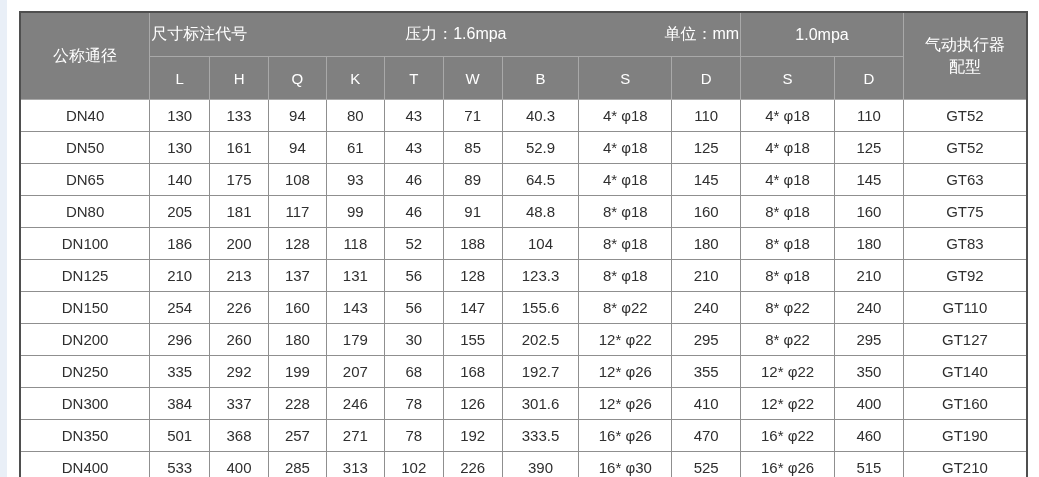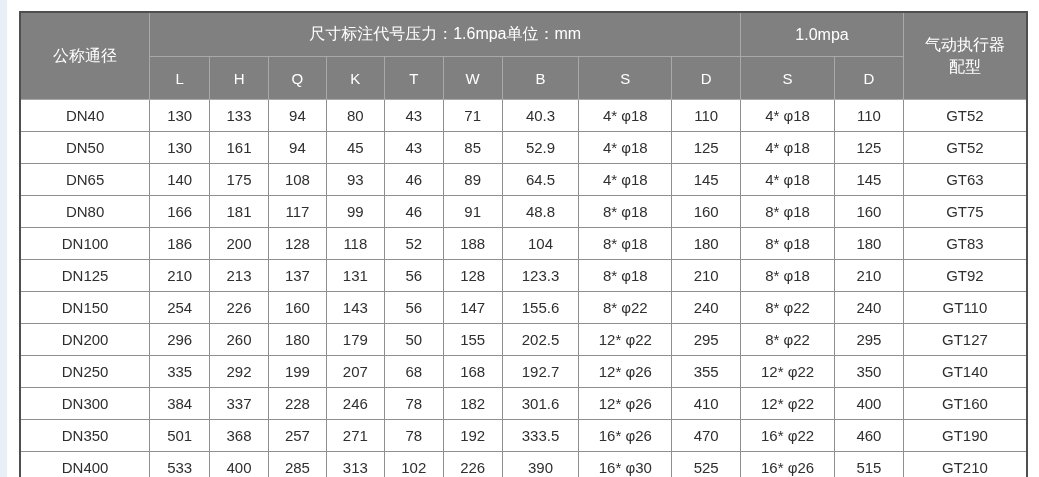--- a/index.html
+++ b/index.html
@@ -45,21 +45,21 @@
     font-weight:normal;
     border:1px solid #a9a9a9;
     text-align:center;
     vertical-align:middle;
   }
   .hrow1 th{height:41px;font-size:16px;}
   .hrow2 th{height:40px;font-size:15px;}
   .th-dn{font-size:17px;}
   .group-labels{
     display:flex;
-    justify-content:center;
+    justify-content:space-between;
     align-items:center;
     width:100%;
   }
   .th-actuator{font-size:15px;line-height:1.35;}
   tbody td{
     background:#ffffff;
     color:#2f2f2f;
     border:1px solid #8f8f8f;
     text-align:center;
     vertical-align:middle;
@@ -135,21 +135,21 @@
           <td>110</td>
           <td>4* φ18</td>
           <td>110</td>
           <td>GT52</td>
         </tr>
         <tr>
           <td>DN50</td>
           <td>130</td>
           <td>161</td>
           <td>94</td>
-          <td>45</td>
+          <td>61</td>
           <td>43</td>
           <td>85</td>
           <td>52.9</td>
           <td>4* φ18</td>
           <td>125</td>
           <td>4* φ18</td>
           <td>125</td>
           <td>GT52</td>
         </tr>
         <tr>
@@ -162,21 +162,21 @@
           <td>89</td>
           <td>64.5</td>
           <td>4* φ18</td>
           <td>145</td>
           <td>4* φ18</td>
           <td>145</td>
           <td>GT63</td>
         </tr>
         <tr>
           <td>DN80</td>
-          <td>166</td>
+          <td>205</td>
           <td>181</td>
           <td>117</td>
           <td>99</td>
           <td>46</td>
           <td>91</td>
           <td>48.8</td>
           <td>8* φ18</td>
           <td>160</td>
           <td>8* φ18</td>
           <td>160</td>
@@ -226,21 +226,21 @@
           <td>8* φ22</td>
           <td>240</td>
           <td>GT110</td>
         </tr>
         <tr>
           <td>DN200</td>
           <td>296</td>
           <td>260</td>
           <td>180</td>
           <td>179</td>
-          <td>50</td>
+          <td>30</td>
           <td>155</td>
           <td>202.5</td>
           <td>12* φ22</td>
           <td>295</td>
           <td>8* φ22</td>
           <td>295</td>
           <td>GT127</td>
         </tr>
         <tr>
           <td>DN250</td>
@@ -257,21 +257,21 @@
           <td>350</td>
           <td>GT140</td>
         </tr>
         <tr>
           <td>DN300</td>
           <td>384</td>
           <td>337</td>
           <td>228</td>
           <td>246</td>
           <td>78</td>
-          <td>182</td>
+          <td>126</td>
           <td>301.6</td>
           <td>12* φ26</td>
           <td>410</td>
           <td>12* φ22</td>
           <td>400</td>
           <td>GT160</td>
         </tr>
         <tr>
           <td>DN350</td>
           <td>501</td>

